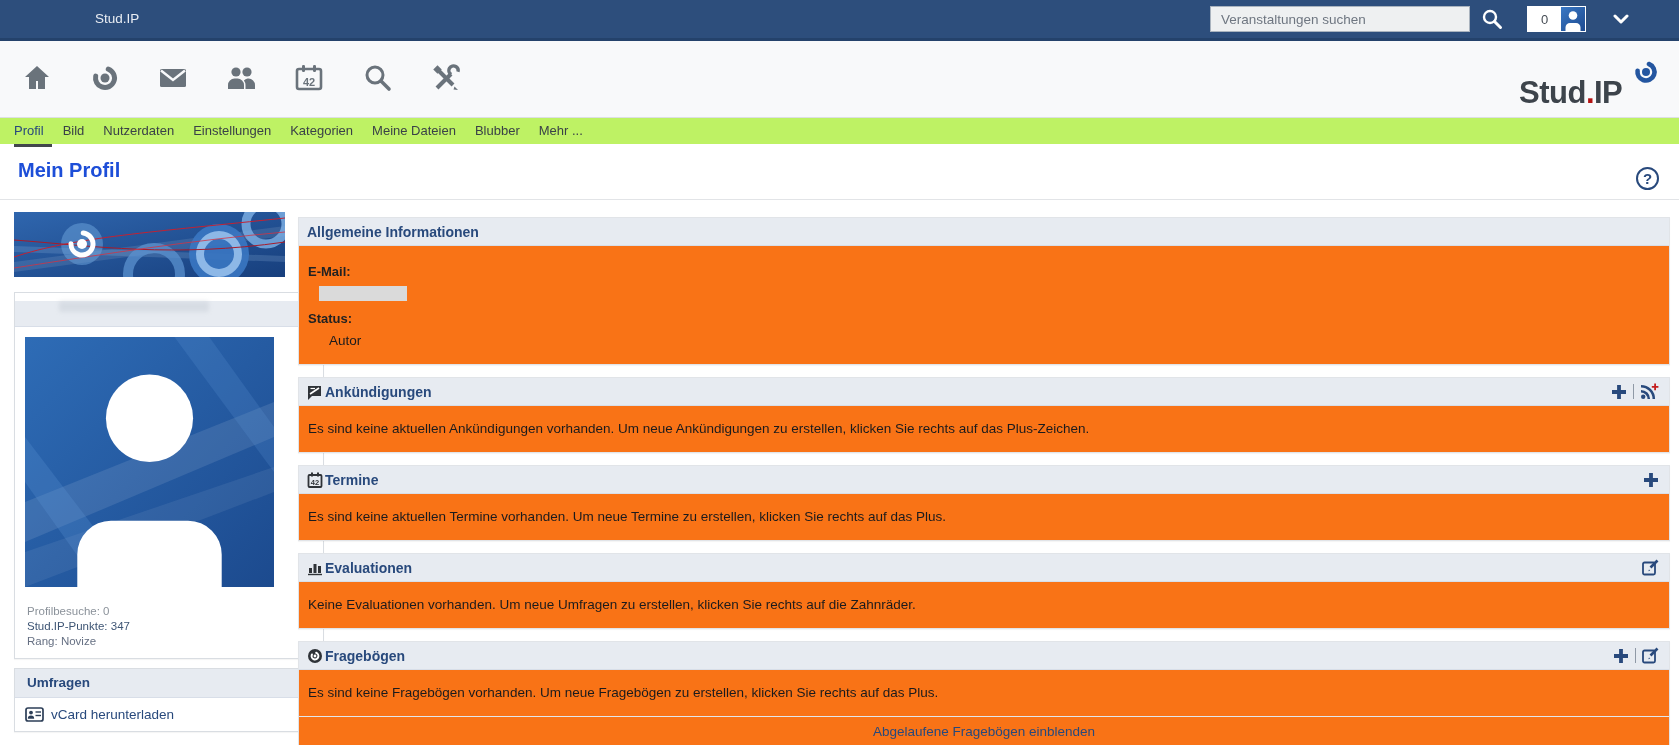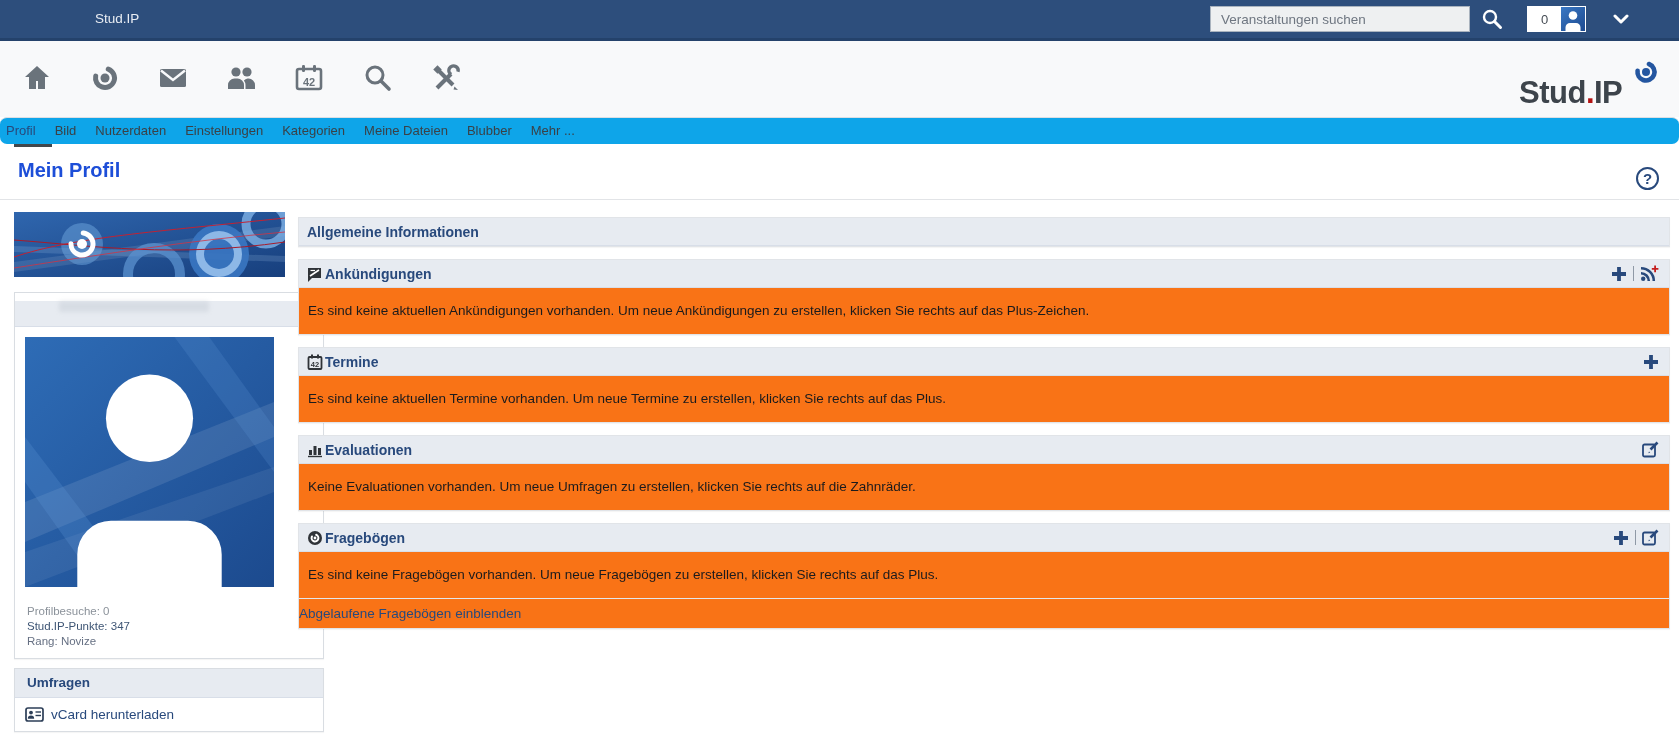--- a/index.html
+++ b/index.html
@@ -30,22 +30,22 @@
              background:#f8f9fa; }
   .iconbar-icons { position:absolute; left:22px; top:22px; display:flex; gap:38px; }
   .nav-ico { width:30px; height:30px; display:block; cursor:pointer; }
   .logo { position:absolute; right:30px; top:22px; width:130px; height:48px; }
   .logo-text { position:absolute; left:0; bottom:0; font-size:31px; font-weight:bold;
                color:#3d444b; letter-spacing:-0.5px; }
   .logo-dot { color:#b41212; }
   .logo-spiral { position:absolute; right:-10px; top:-4px; }
   
   .tabbar { position:absolute; left:0; top:117px; width:1679px; height:27px;
-            background:#0ea5e9; border-top:1px solid #dddfe3;
-            display:flex; padding-left:6px;border-radius:7px; }
+            background:#bef264; border-top:1px solid #dddfe3;
+            display:flex; padding-left:14px; }
   .tab { line-height:26px; font-size:13px; color:#3a4147; margin-right:19px;
          cursor:pointer; white-space:nowrap; }
   .tab.active { color:#28497c; }
   .tab-underline { position:absolute; left:14px; top:144px; width:38px; height:3px;
                    background:#42474c; }
   
   .page-title { position:absolute; left:18px; top:159px; font-size:20px;
                 font-weight:bold; color:#1d4ed8; }
   .help-badge { position:absolute; left:1636px; top:167px; width:23px; height:23px;
                 border:2px solid #28497c; border-radius:50%; color:#28497c;
@@ -82,21 +82,21 @@
   .sec-ico { display:flex; margin-right:2px; }
   .sec-title { font-size:14px; font-weight:bold; color:#28497c; }
   .sec-actions { margin-left:auto; display:flex; align-items:center; gap:6px; }
   .vsep { width:1px; height:15px; background:#8f99a6; }
   .hicon { display:block; cursor:pointer; }
   .sec-body { padding:15px 10px 16px 9px; font-size:13.5px; color:#1b1b1d; }
   .gen-body { padding:18px 10px 16px 9px; font-size:13px; }
   .gen-label { font-weight:bold; color:#222; margin-bottom:7px; }
   .redacted-email { width:88px; height:15px; background:#dadada; margin:0 0 10px 11px; }
   .gen-value { margin-left:21px; font-size:13.5px; }
-  .sec-foot { border-top:1px solid #e3e6ea; text-align:left; padding:5px 0 6px; }
+  .sec-foot { border-top:1px solid #e3e6ea; text-align:center; padding:5px 0 6px; }
   .foot-link { font-size:13.5px; color:#28497c; cursor:pointer; }
 </style>
 </head>
 <body>
 
 <div class="topbar">
   <div class="topbar-title">Stud.IP</div>
   <div class="topbar-right">
     <input class="search-input" type="text" placeholder="Veranstaltungen suchen" style="">
     <svg class="tb-mag" width="22" height="22" viewBox="0 0 22 22">
@@ -248,20 +248,26 @@
     </div>
   </div>
 </div>
 
 <div class="main">
 
   <div class="section">
     <div class="sec-head noicon">
       <span class="sec-title">Allgemeine Informationen</span>
     </div>
+    <div class="gen-body">
+      <div class="gen-label">E-Mail:</div>
+      <div class="redacted-email"></div>
+      <div class="gen-label">Status:</div>
+      <div class="gen-value">Autor</div>
+    </div>
   </div>
 
   <div class="section">
     <div class="sec-head">
       <svg class="sec-ico" width="16" height="16" viewBox="0 0 16 16">
         <rect x="1" y="2" width="13" height="10" fill="#2f3338"></rect>
         <polygon points="1,12 5,12 1,16" fill="#2f3338"></polygon>
         <line x1="3" y1="10" x2="12" y2="4" stroke="#ffffff" stroke-width="1.6"></line>
         <line x1="3.5" y1="4.5" x2="8" y2="4.5" stroke="#ffffff" stroke-width="1.2"></line>
       </svg>

